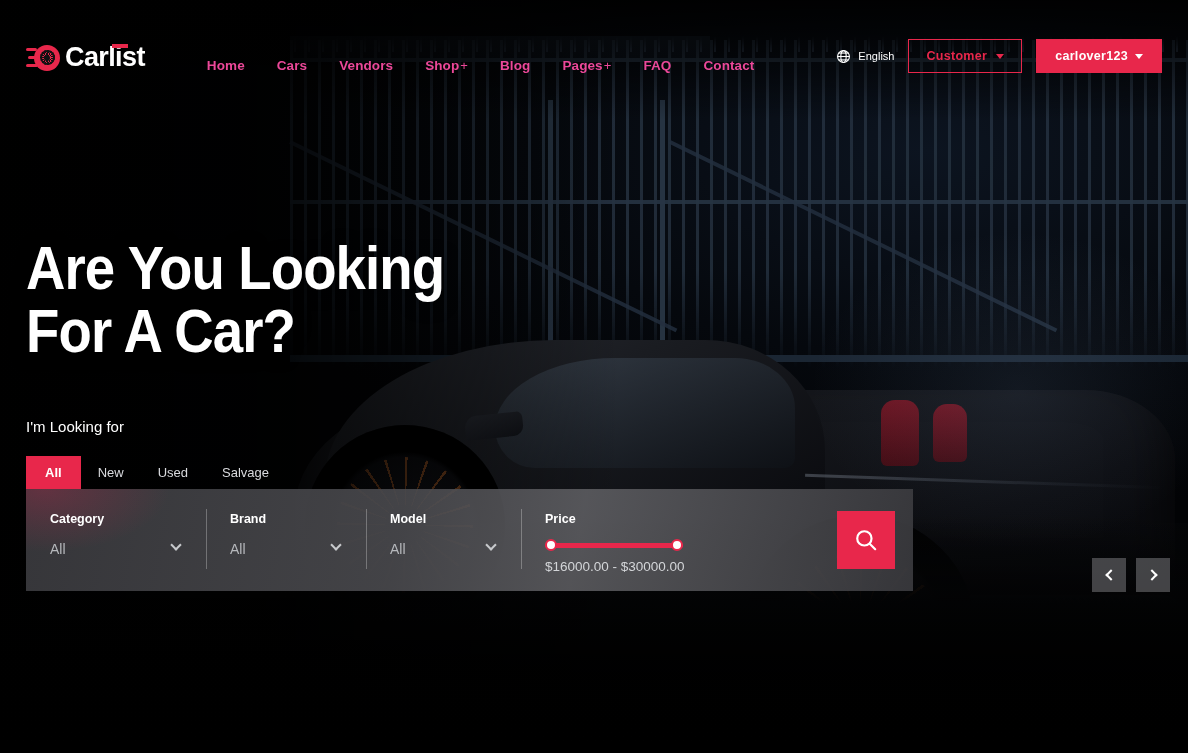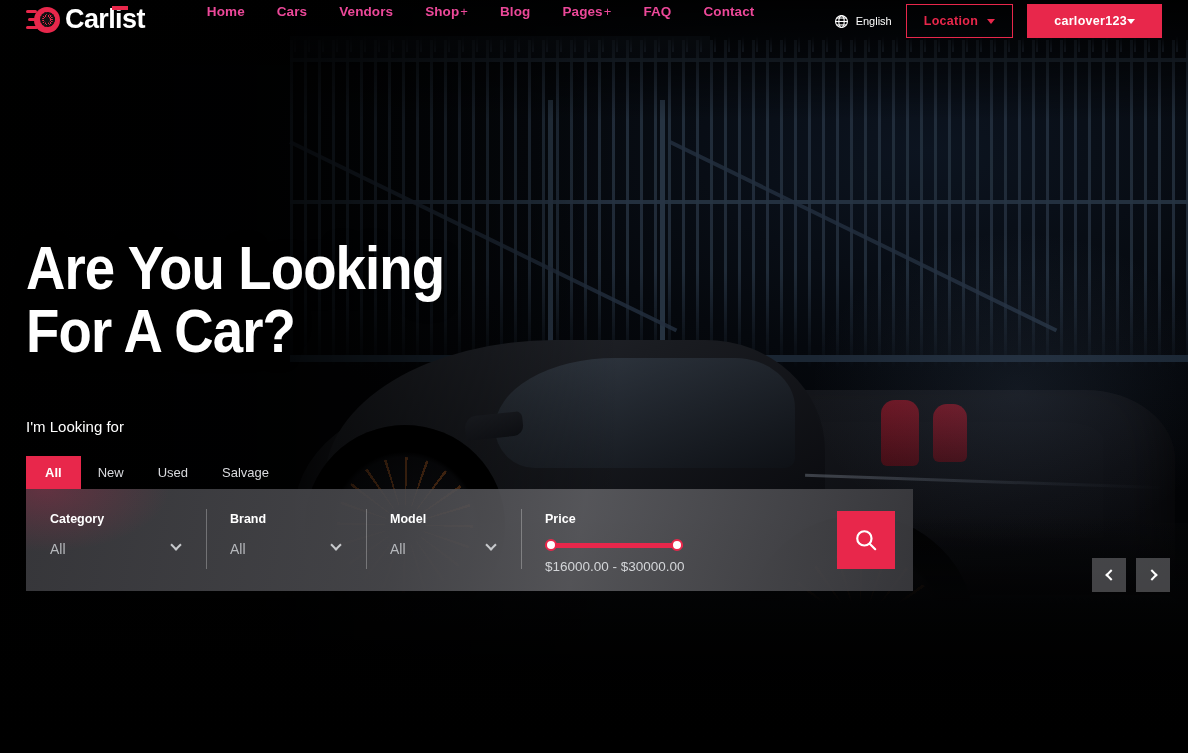--- a/index.html
+++ b/index.html
@@ -149,22 +149,22 @@
     position:absolute; left:0; right:0; top:0; height:120px;
     background:linear-gradient(180deg, rgba(0,0,0,.92) 0%, rgba(0,0,0,.45) 60%, rgba(0,0,0,0) 100%);
   }
   .glow-right {
     position:absolute; right:-40px; top:230px; width:420px; height:320px;
     background:radial-gradient(ellipse at center, rgba(120,150,190,.12) 0%, rgba(0,0,0,0) 70%);
   }
 
   
   .header {
-    position:absolute; left:0; top:4px; width:1188px; height:57px;
-    display:flex; align-items:flex-start; z-index:40;
+    position:absolute; left:0; top:16px; width:1188px; height:57px;
+    display:flex; align-items:flex-end; z-index:40;
   }
 
   .logo { display:flex; align-items:center; margin-left:26px; gap:5px; cursor:pointer; }
   .logo-mark { position:relative; width:34px; height:28px; }
   .logo-tire {
     position:absolute; right:0; top:1px; width:26px; height:26px; border-radius:50%;
     background:#e8274b;
     display:flex; align-items:center; justify-content:center;
   }
   .logo-tire::after {
@@ -201,21 +201,21 @@
   .globe { width:15px; height:15px; }
 
   .btn-customer {
     border:1px solid #e8274b; color:#e8274b; background:transparent;
     font-size:12.5px; font-weight:700; letter-spacing:.3px;
     padding:9px 17px; display:flex; align-items:center; gap:9px; cursor:pointer;
   }
   .btn-user {
     background:#e8274b; color:#fff; border:none;
     font-size:12.5px; font-weight:700; letter-spacing:.3px;
-    padding:10px 27px; display:flex; align-items:center; gap:0; cursor:pointer;
+    padding:10px 19px; display:flex; align-items:center; gap:7px; cursor:pointer;
   }
   .caret { width:0; height:0; border-left:4.5px solid transparent; border-right:4.5px solid transparent; }
   .caret.red { border-top:5px solid #e8274b; }
   .caret.white { border-top:5px solid #fff; }
 
   
   .hero { position:absolute; left:26px; top:236px; z-index:30; }
   .hero-title {
     color:#fff; font-size:62px; line-height:1.02; font-weight:700;
     letter-spacing:-1px; max-width:520px;
@@ -377,21 +377,21 @@
           <circle cx="12" cy="12" r="9.5"></circle>
           <ellipse cx="12" cy="12" rx="4.3" ry="9.5"></ellipse>
           <line x1="2.5" y1="12" x2="21.5" y2="12"></line>
           <line x1="4" y1="6.5" x2="20" y2="6.5"></line>
           <line x1="4" y1="17.5" x2="20" y2="17.5"></line>
         </svg>
         <span>English</span>
       </div>
 
       <button class="btn-customer">
-        <span>Location</span>
+        <span>Customer</span>
         <span class="caret red"></span>
       </button>
 
       <button class="btn-user">
         <span>carlover123</span>
         <span class="caret white"></span>
       </button>
 
     </div>
   </div>

